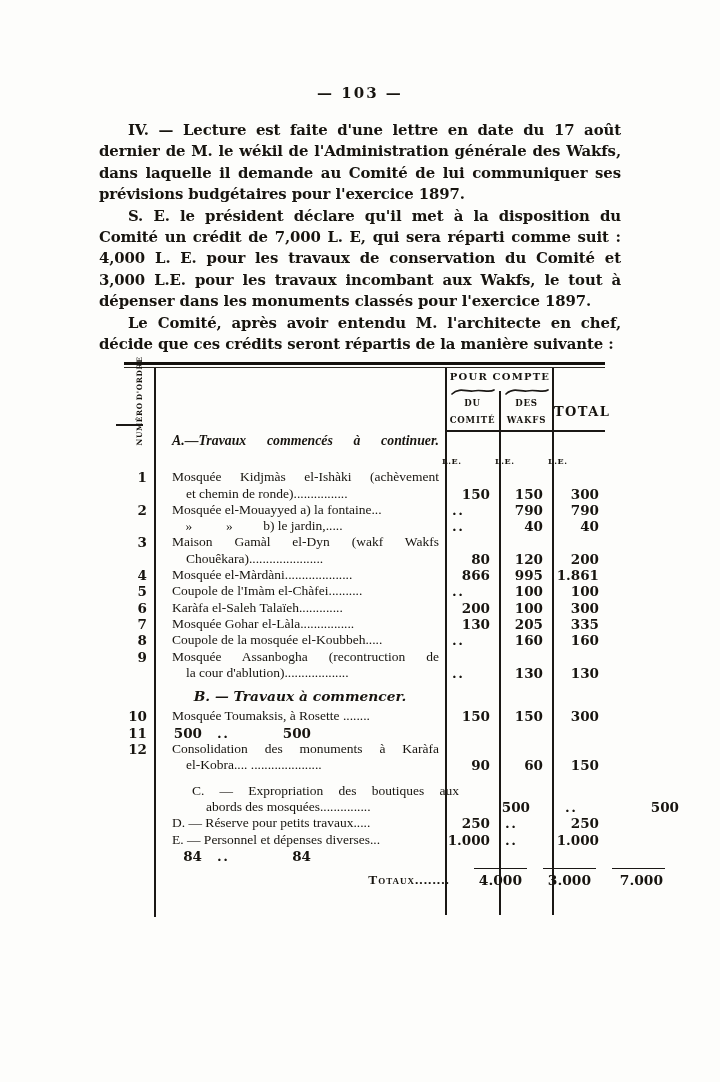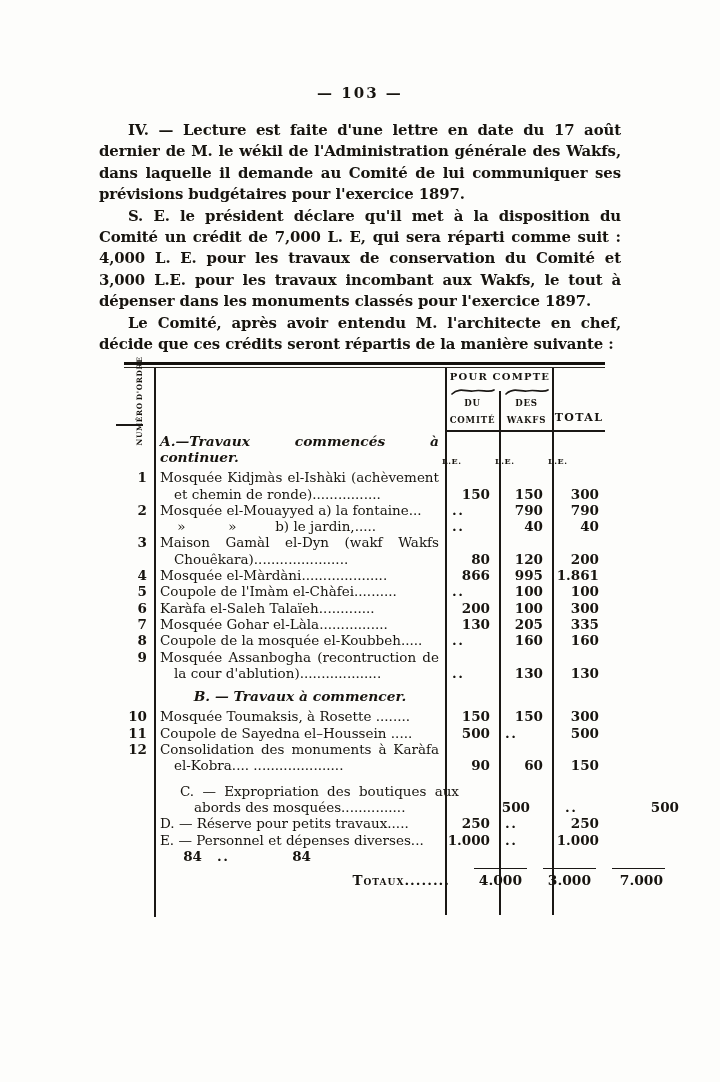--- a/index.html
+++ b/index.html
@@ -40,29 +40,29 @@
   .order-label span{display:block;}
   .pour-compte{position:absolute;left:322px;top:9px;width:108px;text-align:center;
     font-size:10px;font-weight:bold;letter-spacing:1.2px;}
   .brace{position:absolute;top:24px;height:10px;}
   #brace-com{left:327px;width:44px;}
   #brace-wak{left:381px;width:44px;}
   .colhead{position:absolute;top:33px;text-align:center;font-size:8.6px;font-weight:bold;
     letter-spacing:0.8px;line-height:16.5px;}
   #head-com{left:322px;width:53px;}
   #head-wak{left:377px;width:51px;}
-  #head-total{left:430px;width:50px;top:48px;font-size:11px;letter-spacing:1.4px;}
+  #head-total{left:430px;width:50px;top:42px;font-size:13px;letter-spacing:1.4px;}
 
   .tbody{position:absolute;left:0;top:71px;width:481px;display:flex;flex-direction:column;
     font-size:13.5px;line-height:16.3px;}
   .trow{display:flex;align-items:flex-end;}
   .units-row{align-items:flex-start;}
   .c-num{width:30px;flex:none;text-align:right;padding-right:7px;box-sizing:border-box;
     font-weight:bold;align-self:flex-start;}
-  .c-desc{width:288px;flex:none;box-sizing:border-box;padding-left:6px;padding-right:3px;}
+  .c-desc{width:288px;flex:none;box-sizing:border-box;padding-left:18px;padding-right:3px;font-family:Liberation Serif, serif;}
   .c-val{flex:none;text-align:right;font-weight:bold;box-sizing:border-box;}
   .w-com{width:53px;padding-right:5px;}
   .w-wak{width:53px;padding-right:5px;}
   .w-tot{width:53px;padding-right:2px;}
   .dots{text-align:left;padding-left:10px;letter-spacing:1.5px;}
   .unit{font-size:8px;letter-spacing:0.6px;text-align:left;padding-top:20px;}
   .unit.w-com,.unit.w-wak,.unit.w-tot{padding-right:0;}
   .sec-a{font-style:italic;font-weight:bold;font-size:13.8px;}
   .desc-line.cont{padding-left:14px;}
   .jfill{text-align:justify;text-align-last:justify;}
@@ -226,23 +226,20 @@
         <div class="c-num">10</div>
         <div class="c-desc">
           <div class="desc-line">Mosquée Toumaksis, à Rosette ........</div>
         </div>
         <div class="c-val w-com">150</div>
         <div class="c-val w-wak">150</div>
         <div class="c-val w-tot">300</div>
       </div>
       <div class="trow">
         <div class="c-num">11</div>
-        <div class="c-desc">
-          <div class="desc-line">Coupole de Sayedna el–Houssein .....</div>
-        </div>
         <div class="c-val w-com">500</div>
         <div class="c-val w-wak dots">..</div>
         <div class="c-val w-tot">500</div>
       </div>
       <div class="trow">
         <div class="c-num">12</div>
         <div class="c-desc">
           <div class="desc-line jfill">Consolidation des monuments à Karàfa</div>
           <div class="desc-line cont">el-Kobra.... .....................</div>
         </div>

